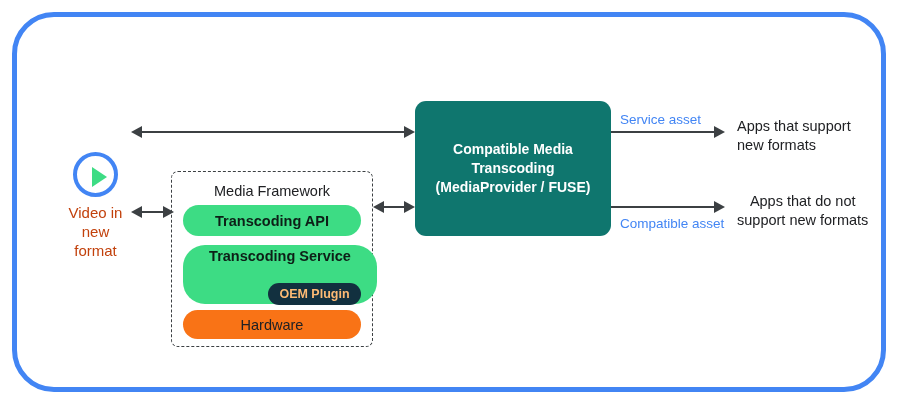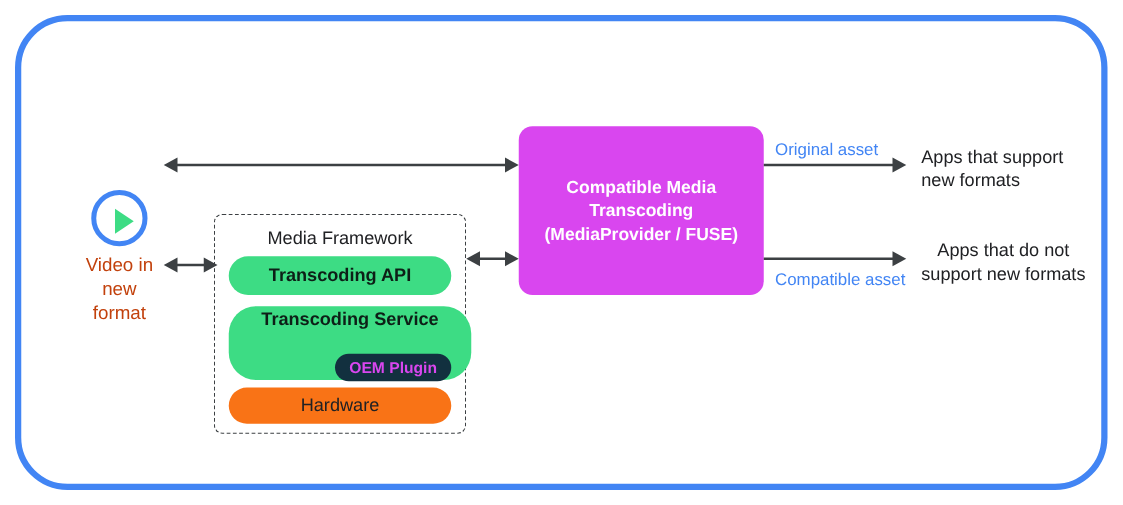--- a/index.html
+++ b/index.html
@@ -46,31 +46,31 @@
     left:183px;top:205px;width:178px;height:31px;background:#3ddc84;
     font-size:14.5px;font-weight:bold;color:#0d1f17;
   }
   .pill-service{
     left:183px;top:245px;width:194px;height:59px;background:#3ddc84;
     font-size:14.5px;font-weight:bold;color:#0d1f17;
     align-items:flex-start;padding-top:3px;
   }
   .pill-oem{
     left:268px;top:283px;width:93px;height:22px;background:#12303f;
-    border-radius:11px;font-size:12.5px;font-weight:bold;color:#d946ef;
+    border-radius:11px;font-size:12.5px;font-weight:bold;color:#fdba74;
   }
   .pill-hw{
     left:183px;top:310px;width:178px;height:29px;background:#f97316;
     font-size:14.5px;color:#202124;
   }
 
   
   .cmt-box{
     position:absolute;left:415px;top:101px;width:196px;height:135px;
-    background:#d946ef;border-radius:11px;
+    background:#0f766e;border-radius:11px;
     display:flex;align-items:center;justify-content:center;
     color:#ffffff;font-size:14px;font-weight:bold;line-height:19px;
     text-align:center;box-sizing:border-box;
   }
 
   
   .arrow-line{position:absolute;background:#3c4043;height:2px;}
   .arrow-head{position:absolute;width:0;height:0;
     border-top:6px solid transparent;border-bottom:6px solid transparent;}
   .head-right{border-left:11px solid #3c4043;}
@@ -125,21 +125,21 @@
   </div>
 
   <div class="cmt-box">
     <div>
       <div>Compatible Media</div>
       <div>Transcoding</div>
       <div>(MediaProvider / FUSE)</div>
     </div>
   </div>
 
-  <div class="asset-label" style="left:620px;top:112px;">Original asset</div>
+  <div class="asset-label" style="left:620px;top:112px;">Service asset</div>
   <div class="arrow-line" style="left:611px;top:131px;width:106px;"></div>
   <div class="arrow-head head-right" style="left:714px;top:126px;"></div>
   <div class="apps-label" style="left:737px;top:117px;">
     <div>Apps that support</div>
     <div>new formats</div>
   </div>
 
   <div class="arrow-line" style="left:611px;top:206px;width:106px;"></div>
   <div class="arrow-head head-right" style="left:714px;top:201px;"></div>
   <div class="asset-label" style="left:620px;top:216px;">Compatible asset</div>

